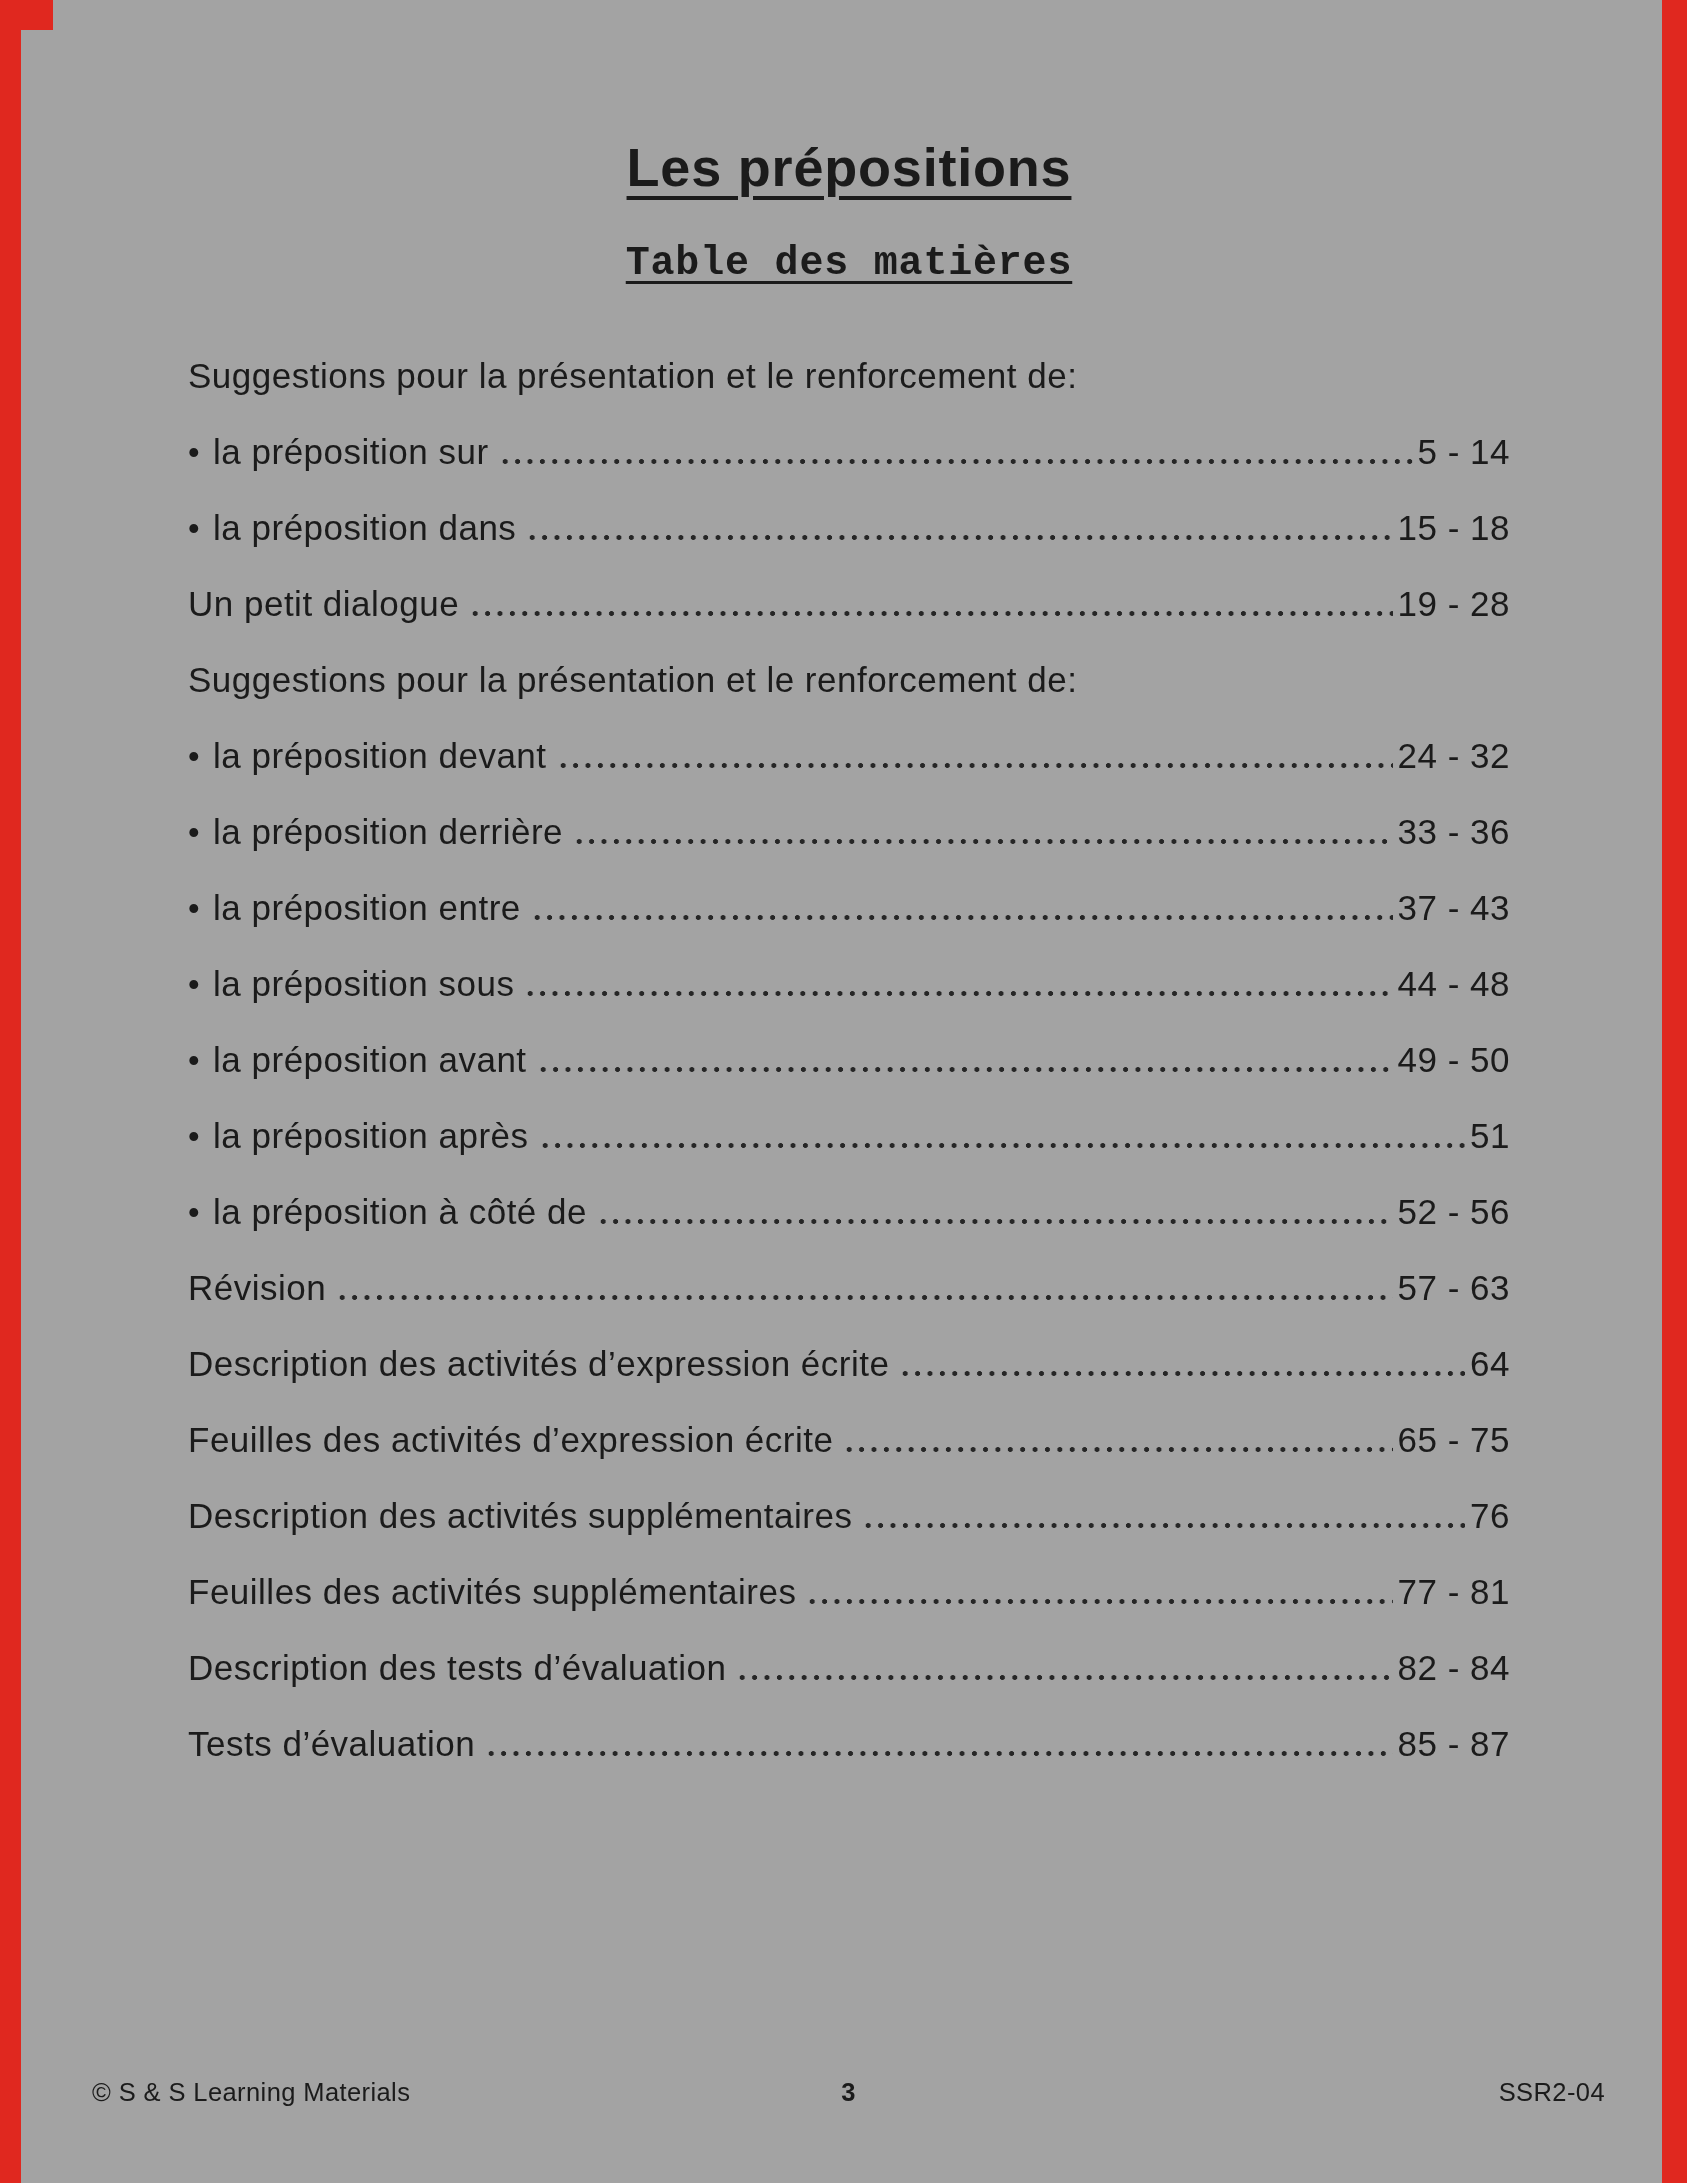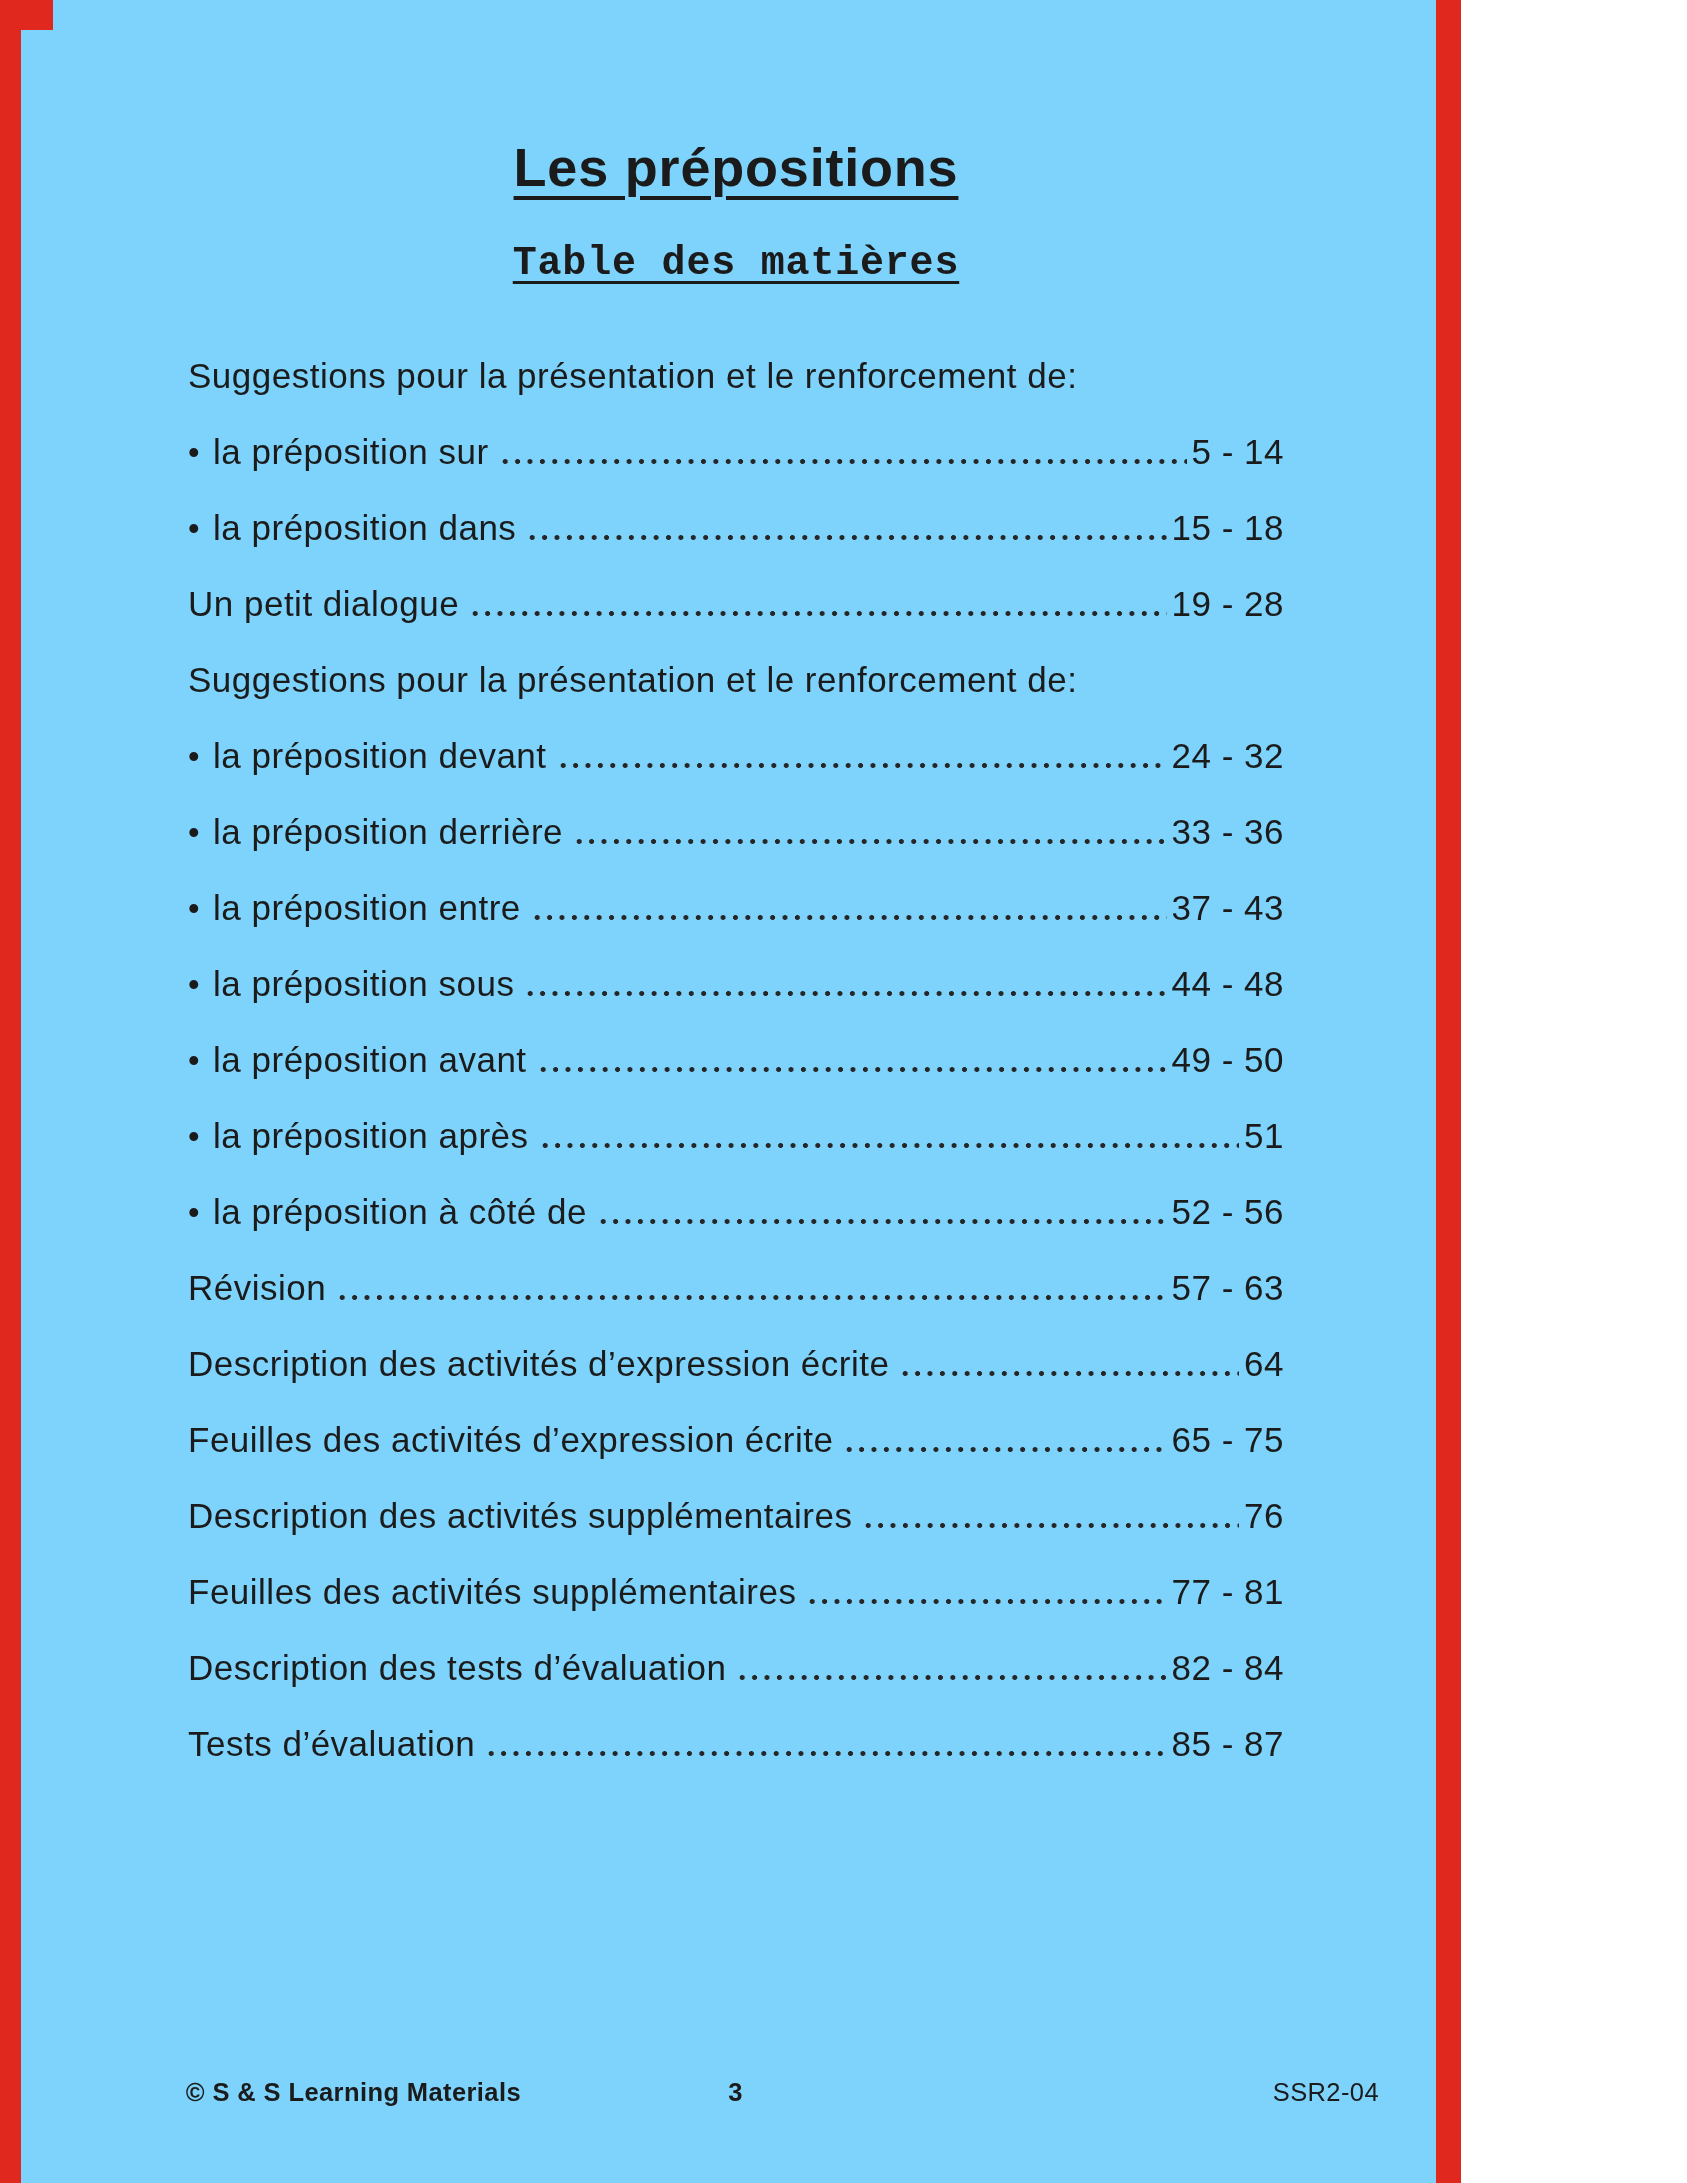--- a/index.html
+++ b/index.html
@@ -1,23 +1,23 @@
 <!DOCTYPE html>
 <html style="font-size:13px"><head>
 <meta charset="utf-8">
 <style>
   * { margin: 0; padding: 0; box-sizing: border-box; }
   html, body { background: #ffffff; }
   body { font-family: "Liberation Sans", sans-serif; }
 
   .page {
     position: relative;
-    width: 1461px;
+    width: 1687px;
     height: 2183px;
-    background: #7dd3fc;
+    background: #a3a3a3;
     overflow: hidden;
     color: #1b1b1b;
   }
 
   
   .red-strip { position: absolute; top: 0; bottom: 0; background: #e0281f; }
   .red-strip.left  { left: 0;  width: 21.4px; }
   .red-strip.right { right: 0; width: 25.5px; }
   .red-corner {
     position: absolute; top: 0; left: 0;
@@ -86,21 +86,21 @@
   .footer {
     position: absolute;
     left: 92px;
     right: 82px;
     bottom: 76px;
     display: flex;
     align-items: baseline;
     font-size: 25.5px;
     letter-spacing: 0.4px;
   }
-  .footer .f-left  { flex: 1; text-align: right; font-weight: bold; }
+  .footer .f-left  { flex: 1; text-align: left; }
   .footer .f-mid   { flex: 1; text-align: center; font-weight: 700; }
   .footer .f-right { flex: 1; text-align: right; }
 </style>
 </head>
 <body>
 
 <div class="page">
 
   <div class="red-strip left" style="background: rgb(224, 40, 31);"></div>
   <div class="red-strip right" style="background: rgb(224, 40, 31);"></div>

